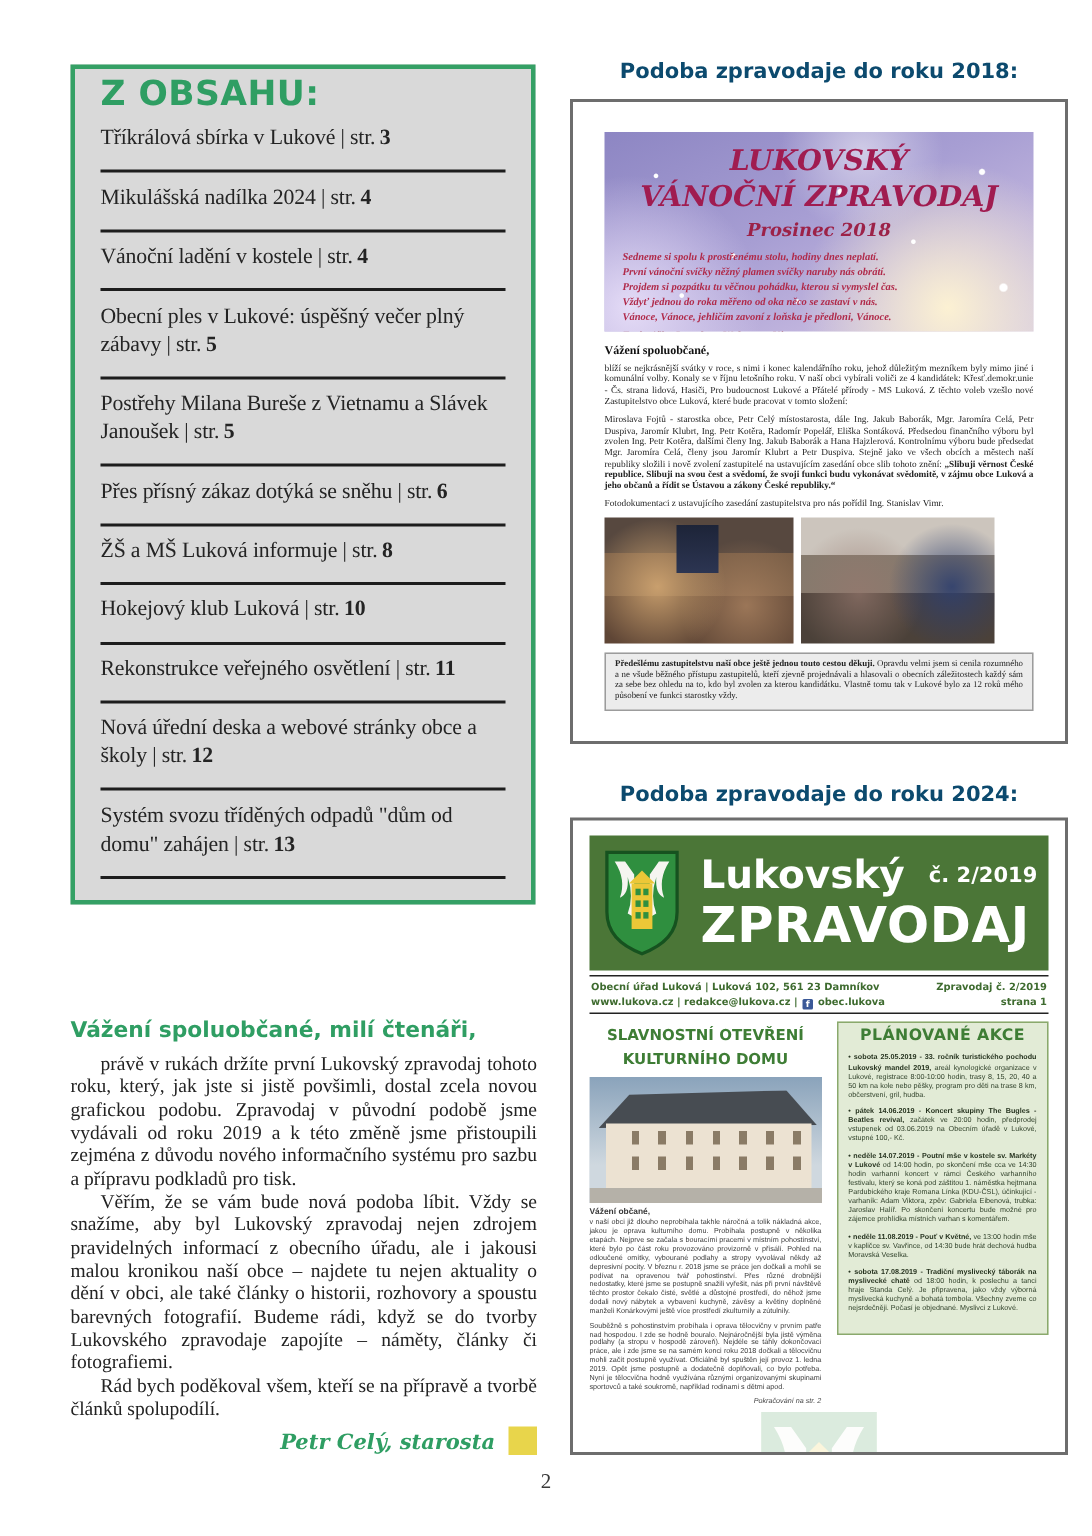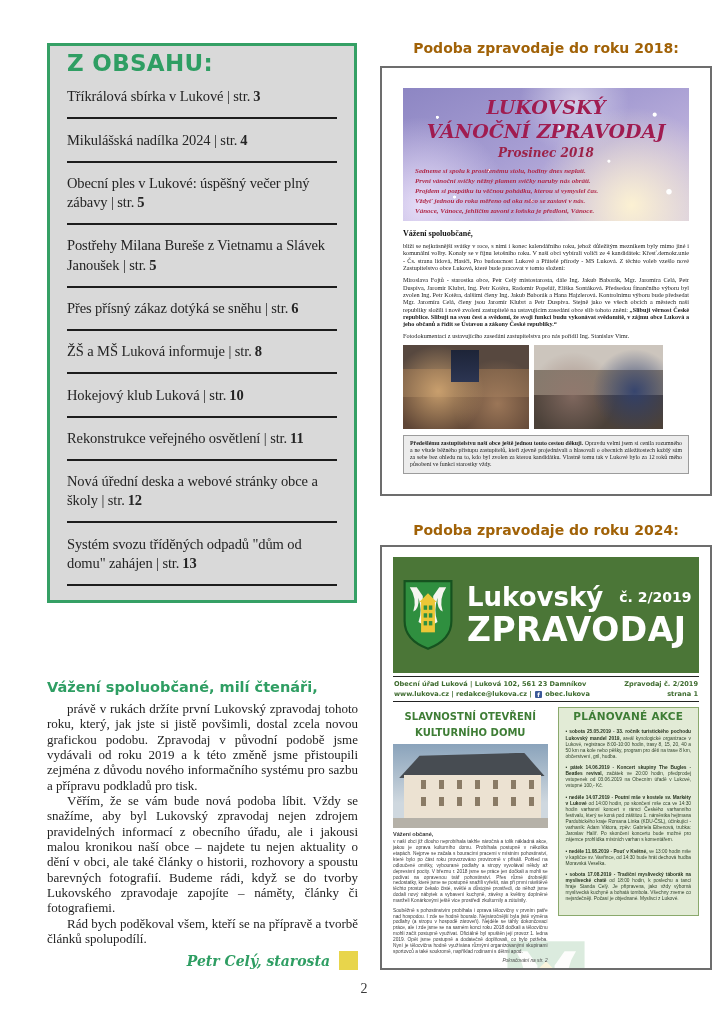--- a/index.html
+++ b/index.html
@@ -39,21 +39,21 @@
     text-align:right; font-style:italic; font-weight:bold; font-size:14px;
     color:#2f9e63; margin-top:5px; font-family:"DejaVu Serif", serif;
   }
   .yellow-sq {
     display:inline-block; width:19px; height:19px; background:#e8d54b;
     vertical-align:-4px; margin-left:9px;
   }
 
   
   .thumb-caption {
-    position:absolute; width:332px; text-align:center; color:#a16207;
+    position:absolute; width:332px; text-align:center; color:#0c4a6e;
     font-family:"DejaVu Sans", sans-serif; font-weight:bold; font-size:14px;
   }
   .cap2018 { left:380px; top:40px; }
   .cap2024 { left:380px; top:522px; }
 
   
   .nl2018 {
     position:absolute; left:380px; top:66px; width:332px; height:430px;
     box-sizing:border-box; background:#fff; border:2px solid #6d6d6d;
     padding:20px 21px 0; overflow:hidden;
@@ -104,21 +104,21 @@
     margin-top:6px; background:#ececec; border:1px solid #9c9c9c;
     padding:4px 6px; font-size:5.9px; line-height:1.22; color:#232323; text-align:justify;
   }
 
   
   .nl2024 {
     position:absolute; left:380px; top:545px; width:332px; height:425px;
     box-sizing:border-box; background:#fff; border:2px solid #6d6d6d;
     padding:10px 11px 0; overflow:hidden;
   }
-  .masthead { position:relative; height:116px; background:#4b7637; display:flex; align-items:center; }
+  .masthead { position:relative; height:90px; background:#4b7637; display:flex; align-items:center; }
   .crest { width:52px; height:74px; margin-left:9px; flex:none; }
   .mast-text { margin-left:13px; color:#fff; font-family:"DejaVu Sans", sans-serif; }
   .mast-l1 { font-weight:bold; font-size:26px; line-height:1; }
   .mast-issue { font-weight:bold; font-size:14px; margin-left:16px; vertical-align:4px; }
   .mast-l2 { font-weight:bold; font-size:33px; line-height:1; letter-spacing:.5px; margin-top:3px; }
   .rule24 { border-top:1.5px solid #222; margin:3px 0 0; }
   .contact {
     display:flex; justify-content:space-between; align-items:center;
     font-family:"DejaVu Sans", sans-serif; font-weight:bold; font-size:6.6px;
     line-height:1.55; color:#3e6b2f; padding:2px 1px;
@@ -166,20 +166,21 @@
 </style>
 </head>
 <body>
 
 <div class="canvas">
 
   <div class="toc">
     <div class="toc-title">Z OBSAHU:</div>
     <div class="toc-item"><span>Tříkrálová sbírka v Lukové  |  str.</span><b>3</b></div>
     <div class="toc-item"><span>Mikulášská nadílka 2024  |  str.</span><b>4</b></div>
+    <div class="toc-item"><span>Vánoční ladění v kostele   |  str.</span><b>4</b></div>
     <div class="toc-item"><span>Obecní ples v Lukové: úspěšný večer plný zábavy  |  str.</span><b>5</b></div>
     <div class="toc-item"><span>Postřehy Milana Bureše z Vietnamu a Slávek Janoušek  |  str.</span><b>5</b></div>
     <div class="toc-item"><span>Přes přísný zákaz dotýká se sněhu  |  str.</span><b>6</b></div>
     <div class="toc-item"><span>ŽŠ a MŠ Luková informuje  |  str.</span><b>8</b></div>
     <div class="toc-item"><span>Hokejový klub Luková  |  str.</span><b>10</b></div>
     <div class="toc-item"><span>Rekonstrukce veřejného osvětlení  |  str.</span><b>11</b></div>
     <div class="toc-item"><span>Nová úřední deska a webové stránky obce a školy  |  str.</span><b>12</b></div>
     <div class="toc-item"><span>Systém svozu tříděných odpadů "dům od domu" zahájen  |  str.</span><b>13</b></div>
   </div>
 

